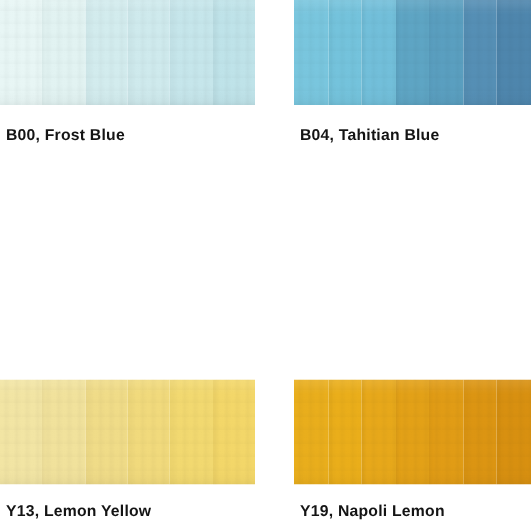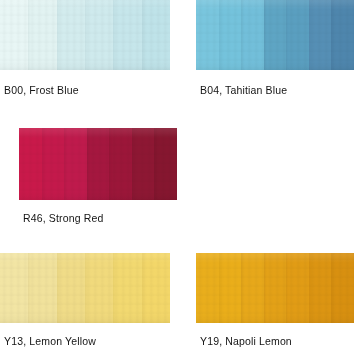--- a/index.html
+++ b/index.html
@@ -14,20 +14,21 @@
     font-family: "Liberation Sans", sans-serif;
     overflow: hidden;
     position: relative;
   }
 
   .chart {
     width: 354px;
     height: 350px;
     position: relative;
     background: #ffffff;
+    font-weight: bold;
   }
 
   .swatch-row {
     display: flex;
     width: 354px;
     position: absolute;
     left: 0;
   }
 
   .swatch-row.row-0 { top: 0px;   height: 110px; }
@@ -133,32 +134,20 @@
           <div class="band" style="background: rgb(94, 165, 196); box-shadow: rgba(0, 0, 0, 0.05) 2px 0px 3px -1px inset;"></div>
           <div class="band" style="background: rgb(90, 159, 192); box-shadow: rgba(0, 0, 0, 0.05) 2px 0px 3px -1px inset;"></div>
           <div class="band" style="background: rgb(85, 143, 181); box-shadow: rgba(0, 0, 0, 0.05) 2px 0px 3px -1px inset;"></div>
           <div class="band" style="background: rgb(78, 134, 173); box-shadow: rgba(0, 0, 0, 0.05) 2px 0px 3px -1px inset;"></div>
         </div>
       <div class="swatch-label">B04, Tahitian Blue</div>
     </div>
   </div>
 
   <div class="swatch-row row-1">
-    <div class="swatch-cell col-1">
-      <div class="strip">
-          <div class="band" style="background: rgb(201, 25, 74);"></div>
-          <div class="band" style="background: rgb(196, 25, 75); box-shadow: rgba(0, 0, 0, 0.05) 2px 0px 3px -1px inset;"></div>
-          <div class="band" style="background: rgb(191, 26, 76); box-shadow: rgba(0, 0, 0, 0.05) 2px 0px 3px -1px inset;"></div>
-          <div class="band" style="background: rgb(165, 23, 63); box-shadow: rgba(0, 0, 0, 0.05) 2px 0px 3px -1px inset;"></div>
-          <div class="band" style="background: rgb(156, 22, 57); box-shadow: rgba(0, 0, 0, 0.05) 2px 0px 3px -1px inset;"></div>
-          <div class="band" style="background: rgb(142, 23, 51); box-shadow: rgba(0, 0, 0, 0.05) 2px 0px 3px -1px inset;"></div>
-          <div class="band" style="background: rgb(134, 22, 47); box-shadow: rgba(0, 0, 0, 0.05) 2px 0px 3px -1px inset;"></div>
-        </div>
-      <div class="swatch-label">R46, Strong Red</div>
-    </div>
   </div>
 
   <div class="swatch-row row-2">
     <div class="swatch-cell col-0">
       <div class="strip">
           <div class="band" style="background: rgb(242, 229, 164);"></div>
           <div class="band" style="background: rgb(241, 226, 156); box-shadow: rgba(0, 0, 0, 0.05) 2px 0px 3px -1px inset;"></div>
           <div class="band" style="background: rgb(240, 220, 136); box-shadow: rgba(0, 0, 0, 0.05) 2px 0px 3px -1px inset;"></div>
           <div class="band" style="background: rgb(241, 218, 124); box-shadow: rgba(0, 0, 0, 0.05) 2px 0px 3px -1px inset;"></div>
           <div class="band" style="background: rgb(242, 217, 112); box-shadow: rgba(0, 0, 0, 0.05) 2px 0px 3px -1px inset;"></div>

